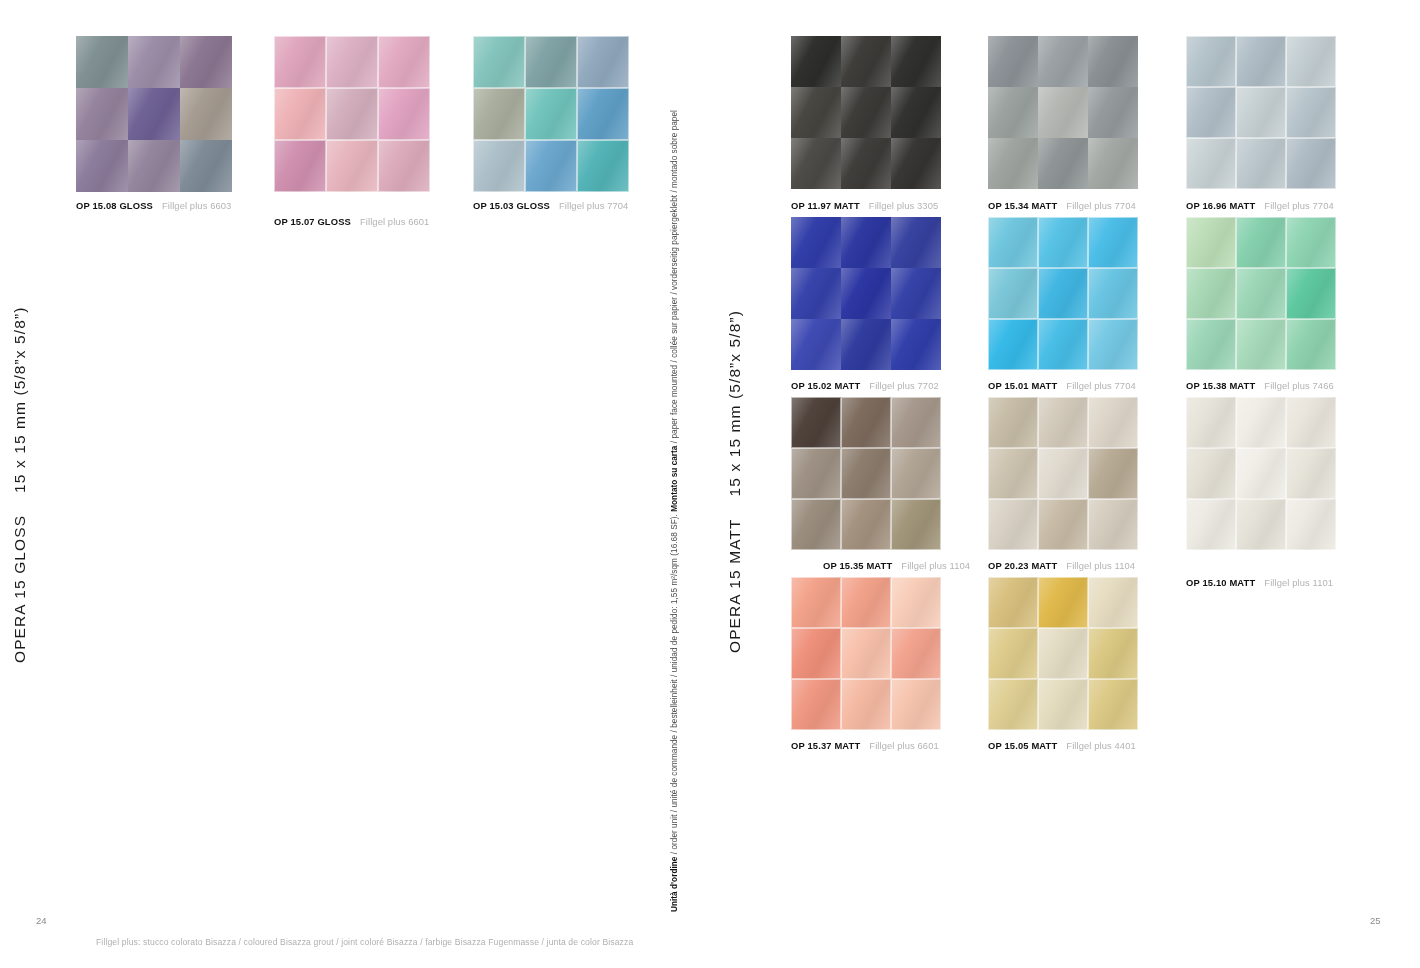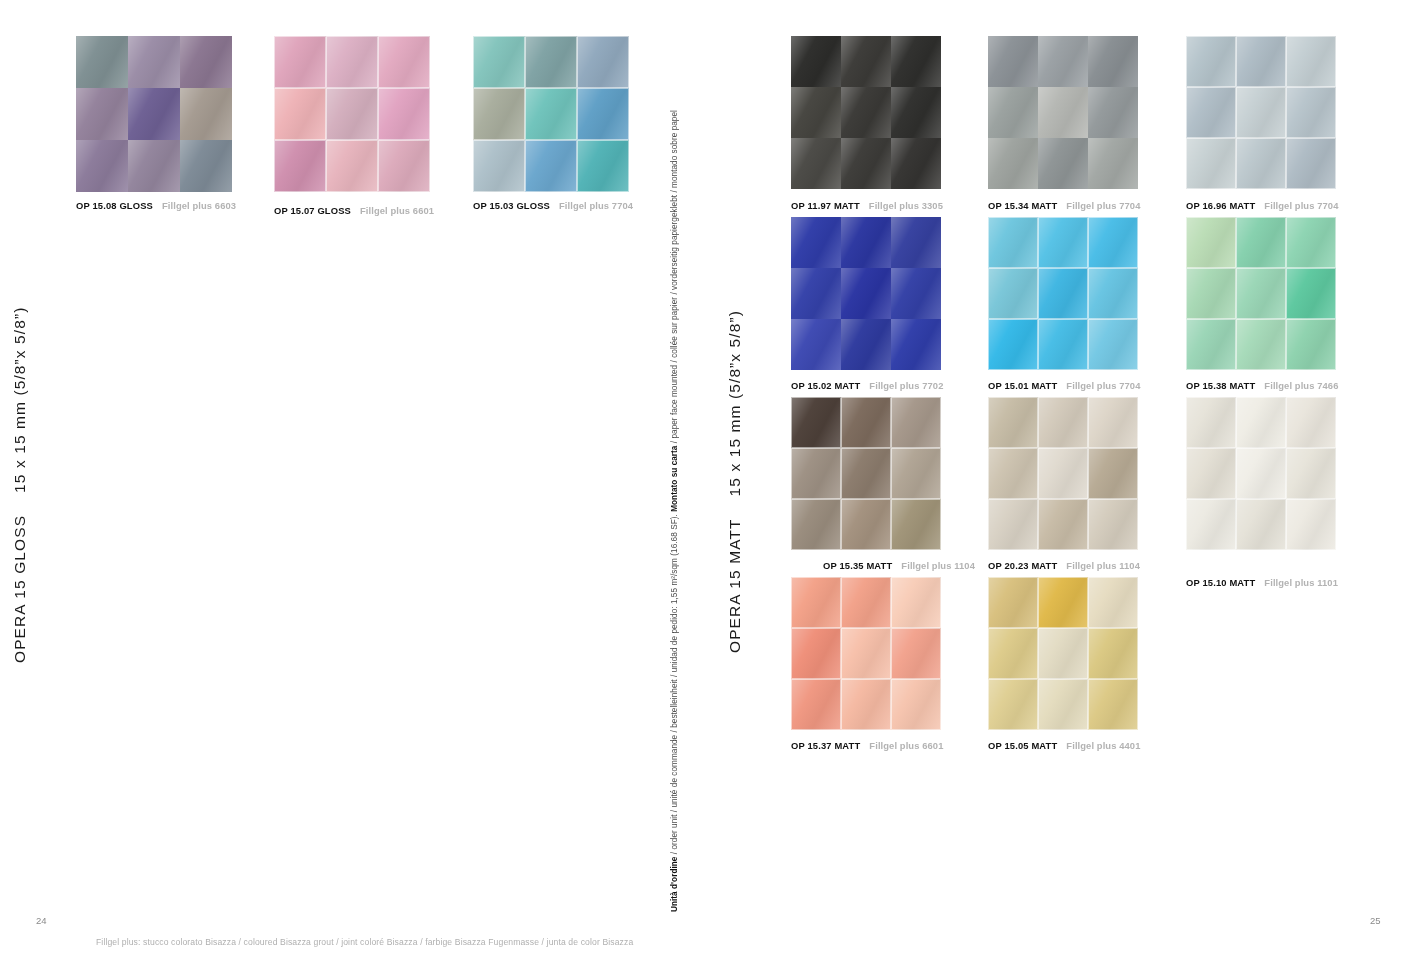--- a/index.html
+++ b/index.html
@@ -77,21 +77,21 @@
     white-space: nowrap;
     font-size: 9.4px;
   }
   .caption .code {
     font-weight: bold;
     color: #111111;
     letter-spacing: 0.15px;
   }
   .caption .grout {
     color: #b3b3b3;
-    font-weight: bold;
+    font-weight: normal;
     margin-left: 9px;
     letter-spacing: 0.1px;
   }
 
   
   .folio {
     position: absolute;
     font-size: 9.5px;
     color: #8a8a8a;
   }
@@ -135,21 +135,21 @@
         <i style="background:#dcb0c4"></i>
         <i style="background:#e2a9c0"></i>
       <i style="background:#eeb2b6"></i>
         <i style="background:#d3aebd"></i>
         <i style="background:#e1a3c1"></i>
       <i style="background:#cf8fae"></i>
         <i style="background:#e7b4bd"></i>
         <i style="background:#dcaabb"></i>
     </div>
   </div>
-  <div class="caption" style="left:274px; top:205px;">
+  <div class="caption" style="left:274px; top:216px;">
     <span class="code">OP 15.07 GLOSS</span><span class="grout">Fillgel plus 6601</span>
   </div>
 
   <div class="swatch" style="left:473px; top:36px; width:156px; height:156px;">
     <div class="tiles grout-light">
       <i style="background:#83c4bc"></i>
         <i style="background:#7fa2a4"></i>
         <i style="background:#90a8bd"></i>
       <i style="background:#a8ad9d"></i>
         <i style="background:#6fc3bb"></i>

